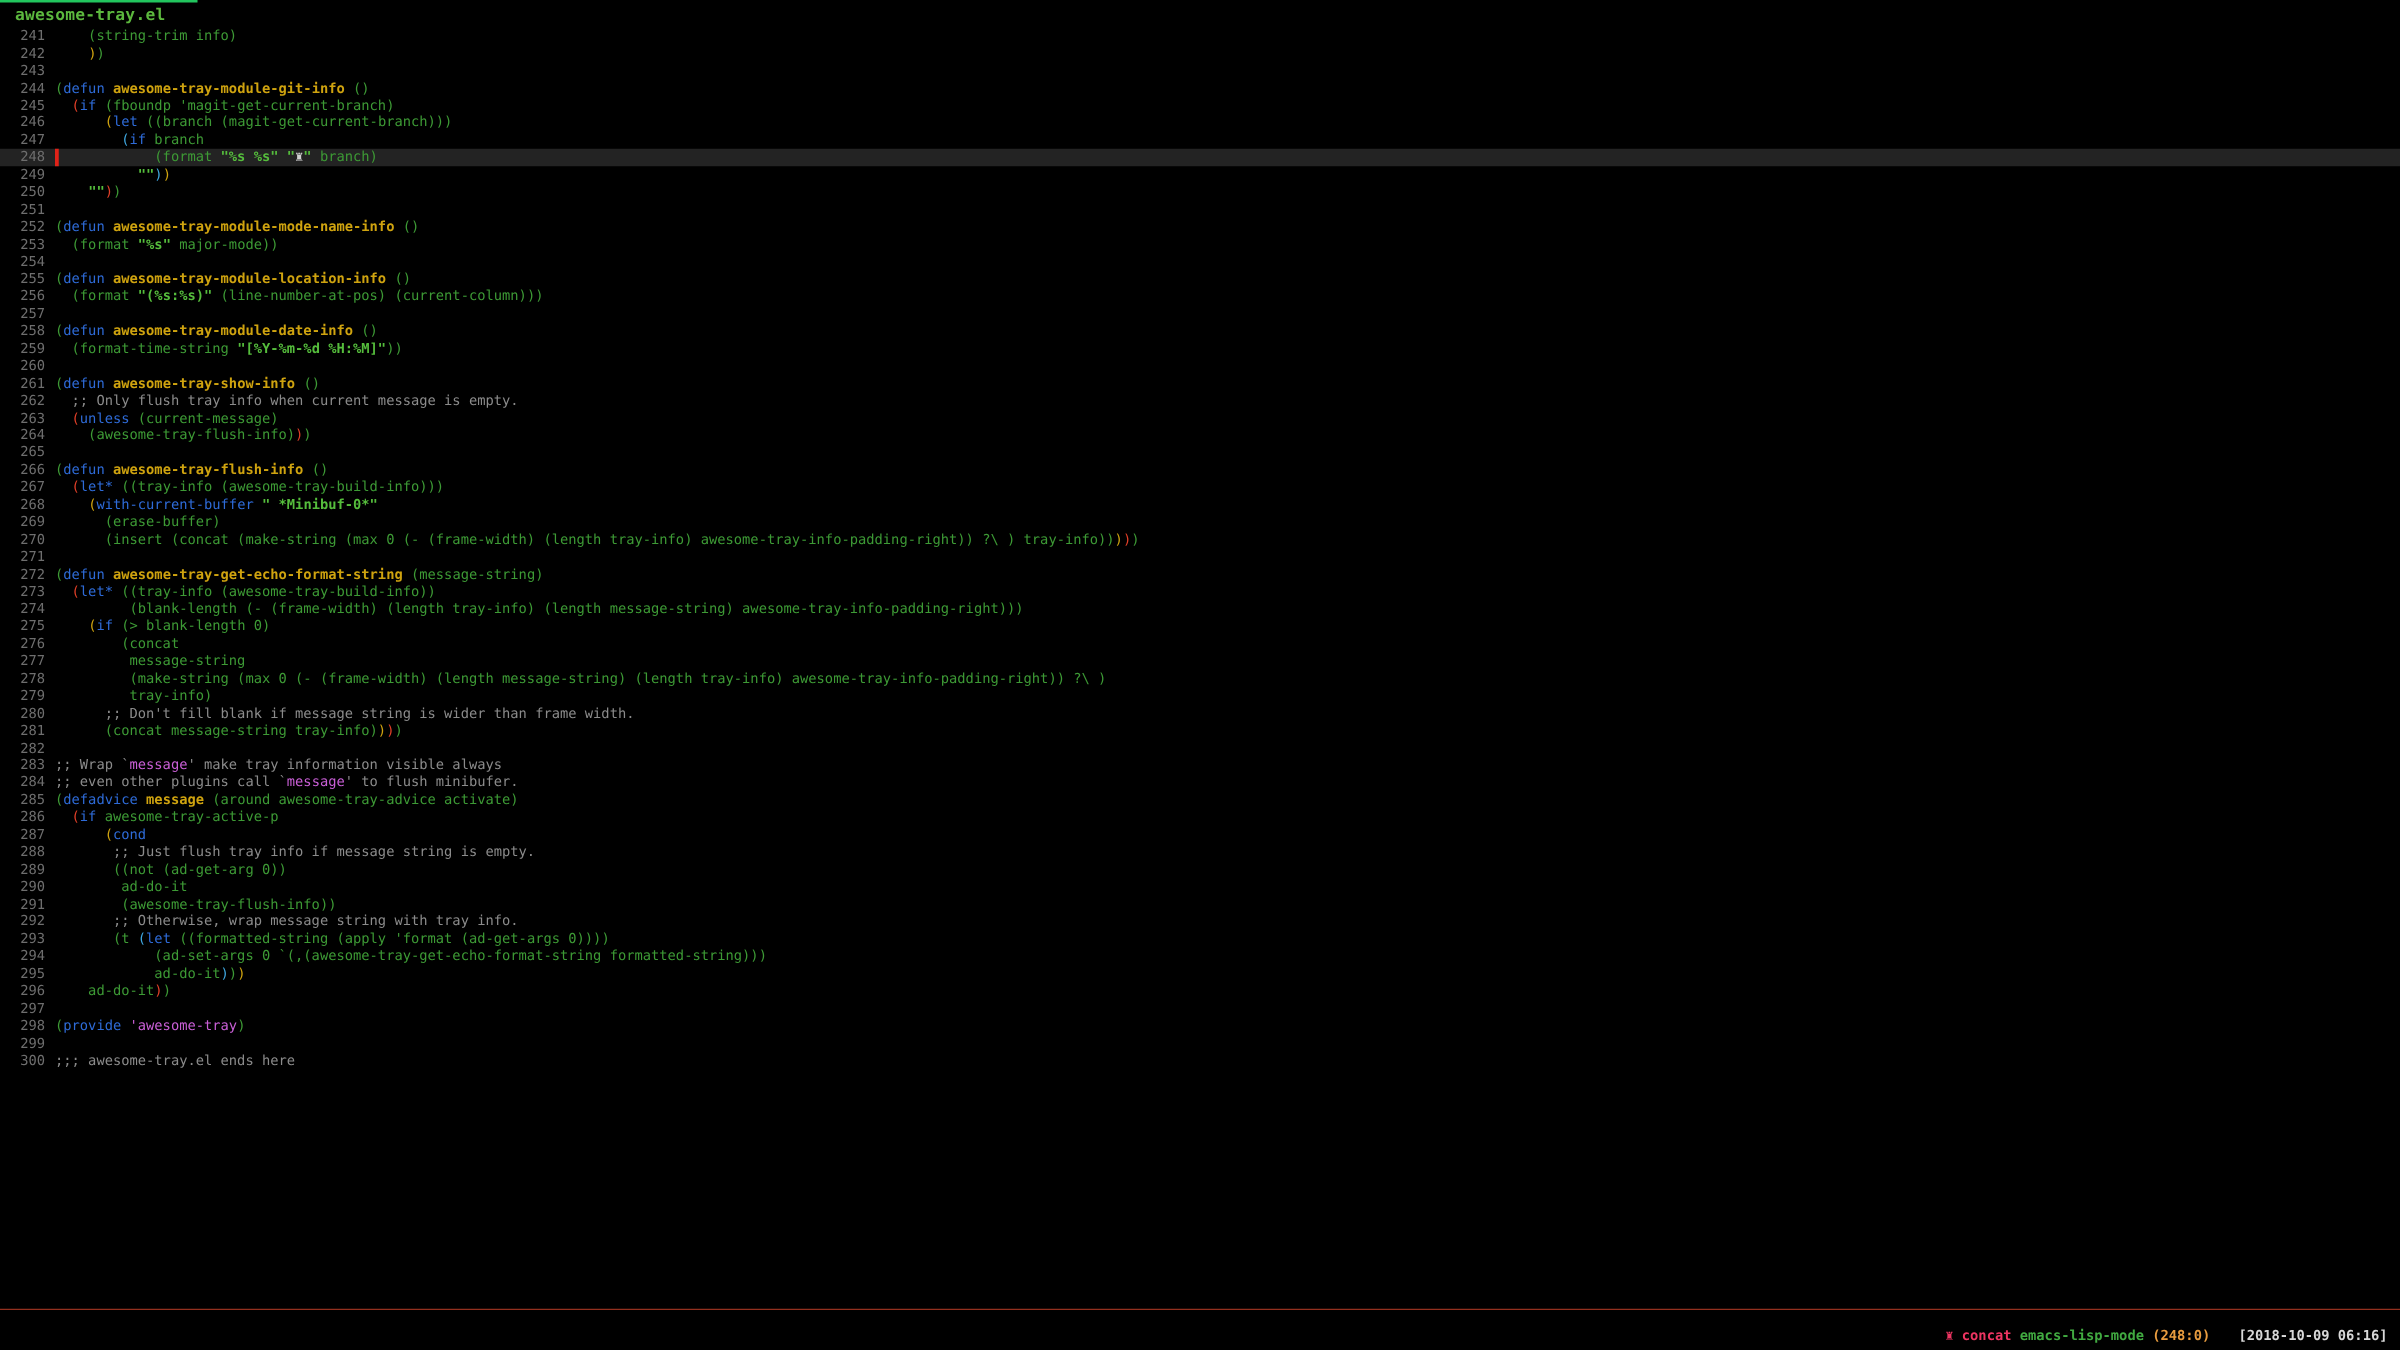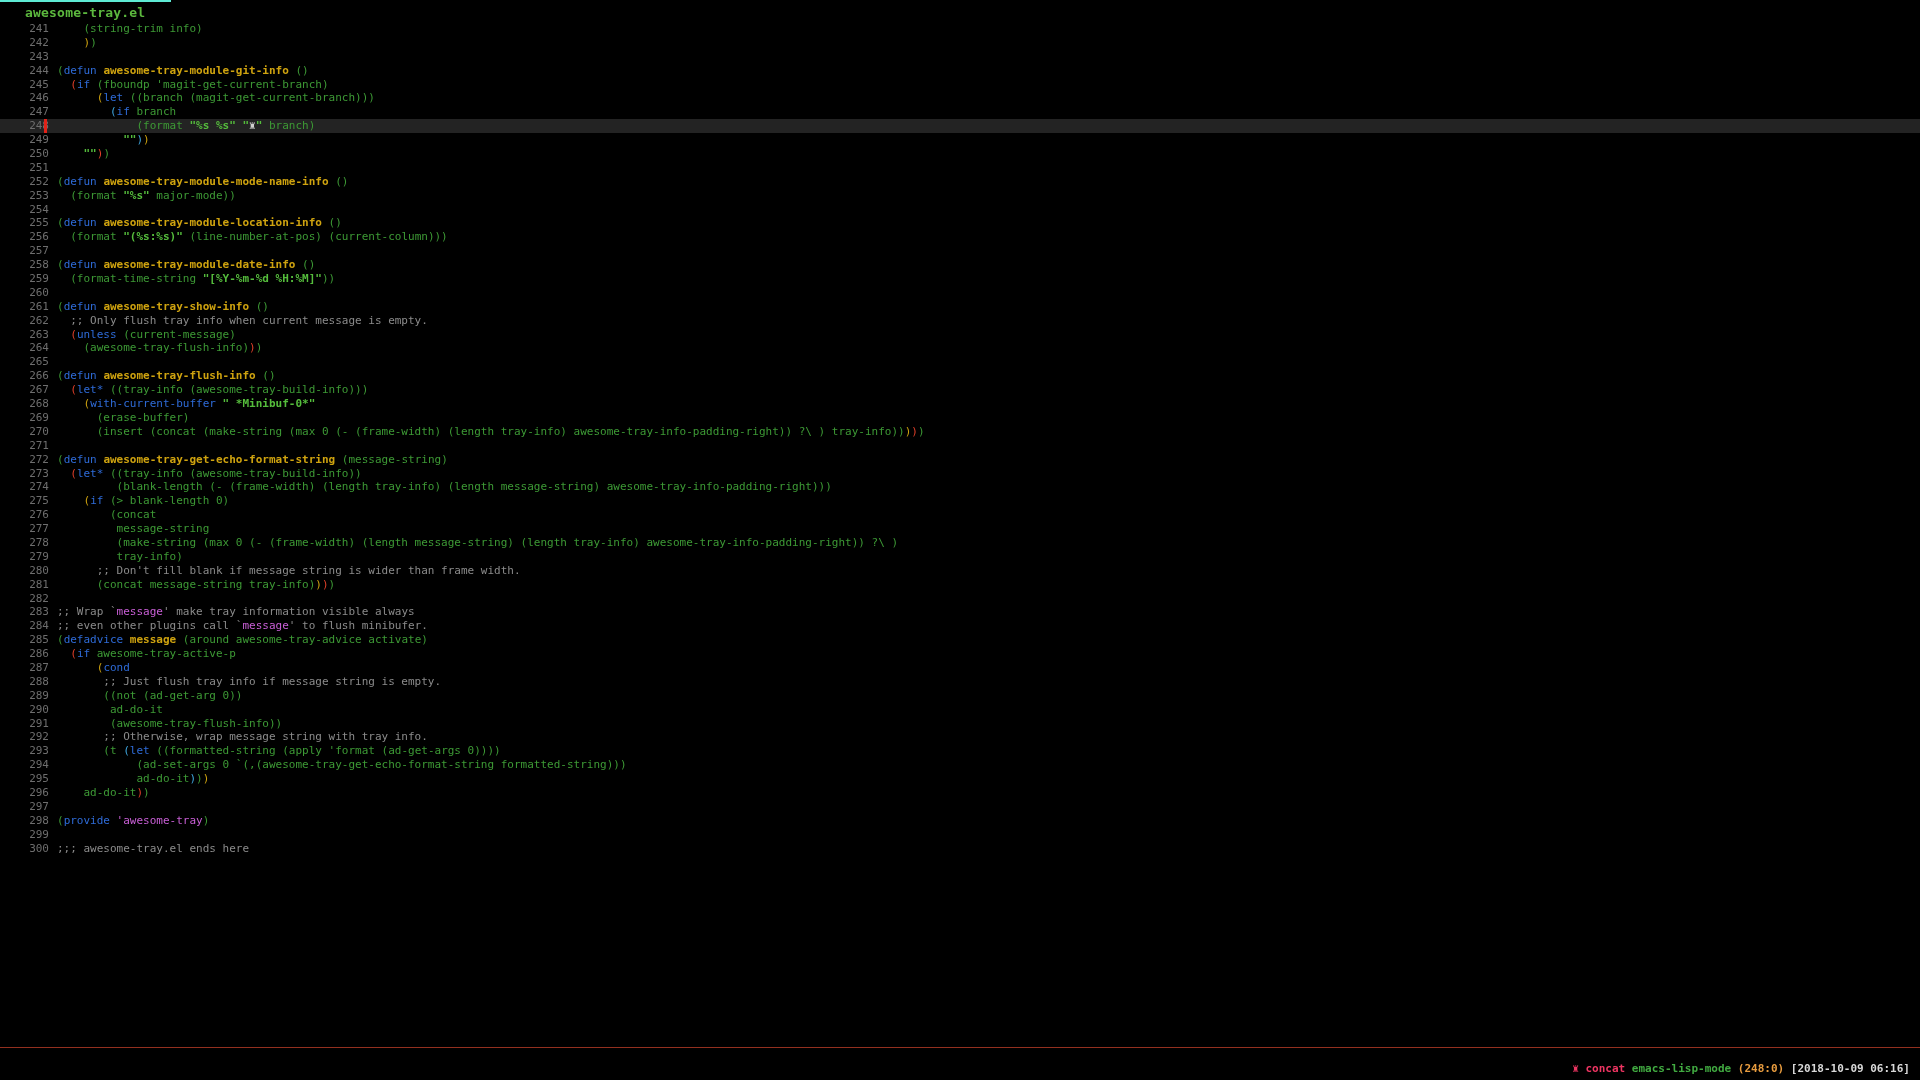--- a/index.html
+++ b/index.html
@@ -6,33 +6,33 @@
   body{
     width:1920px;height:1080px;
     background:#000;
     overflow:hidden;
     position:relative;
     font-family:"DejaVu Sans Mono","Liberation Mono",monospace;
   }
   .header{position:absolute;top:0;left:0;}
   .tab{
     display:inline-block;
-    border-top:2px solid #5eead4;
-    padding:3px 26px 1px 25px;
+    border-top:2px solid #22c55e;
+    padding:3px 26px 1px 12px;
     color:#5cb83e;
     font-size:13px;
     font-weight:bold;
     letter-spacing:0.2px;
   }
   .code{
     position:absolute;top:22px;left:0;right:0;
     font-size:11px;
     white-space:pre;
   }
-  .row{height:13.9px;line-height:13.9px;position:relative;padding-left:13px;}
+  .row{height:13.9px;line-height:13.9px;position:relative;}
   .row.current{background:#232323;}
   .ln{display:inline-block;width:36px;text-align:right;color:#6e6e6e;vertical-align:top;}
   .ct{display:inline-block;margin-left:8px;vertical-align:top;}
   .cursor{position:absolute;left:44px;top:0;width:3px;height:13.9px;background:#e02218;}
   .seg-g{color:#3d9a35;}
   .seg-s{color:#55bd3c;font-weight:bold;}
   .seg-k{color:#2e6bd8;}
   .seg-f{color:#cfa30f;font-weight:bold;}
   .seg-c{color:#8b8b8b;}
   .seg-m{color:#c95fd6;}
@@ -42,21 +42,21 @@
   .seg-b{color:#3fa7e0;}
   .separator{position:absolute;left:0;right:0;top:1047px;height:1px;background:#93301f;}
   .tray{
     position:absolute;right:10px;top:1062px;
     font-size:11px;font-weight:bold;white-space:pre;
   }
   .tray .git-icon{color:#ee3562;}
   .tray .branch{color:#ee3562;}
   .tray .mode{color:#41aa41;}
   .tray .loc{color:#e89c3f;margin-top:40px;}
-  .tray .dt{color:#d8d8d8;}
+  .tray .dt{color:#d8d8d8;margin-left:16px;}
 </style>
 </head>
 <body>
 
 <div class="header">
   <span class="tab">
     <span>awesome-tray.el</span>
   </span>
 </div>
 

